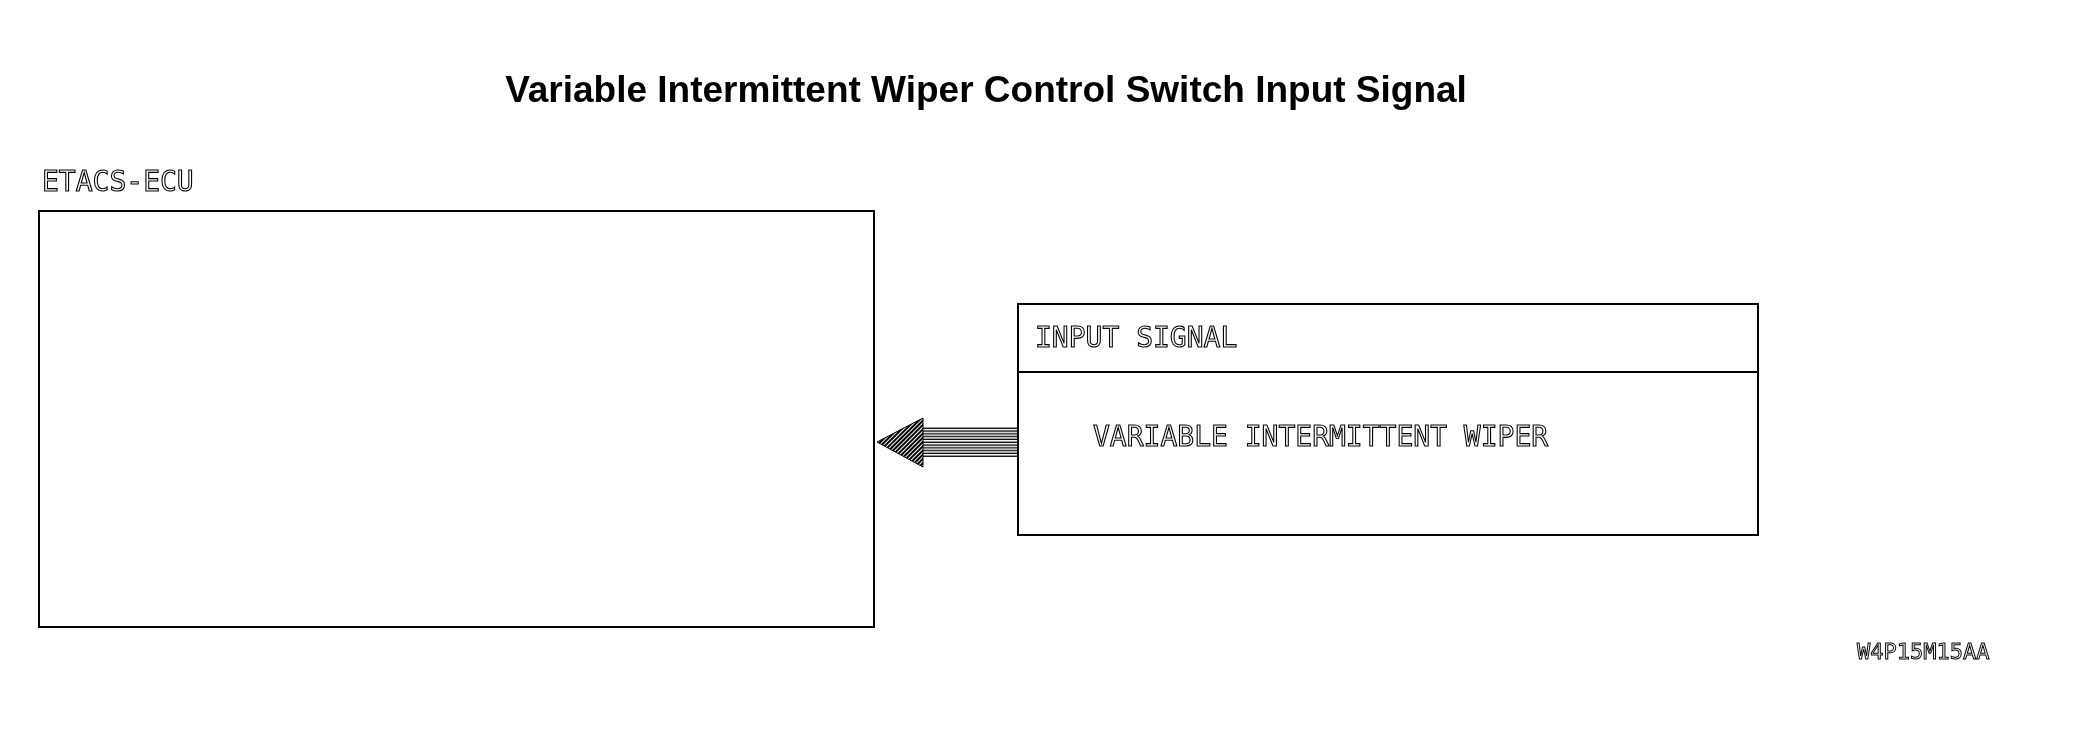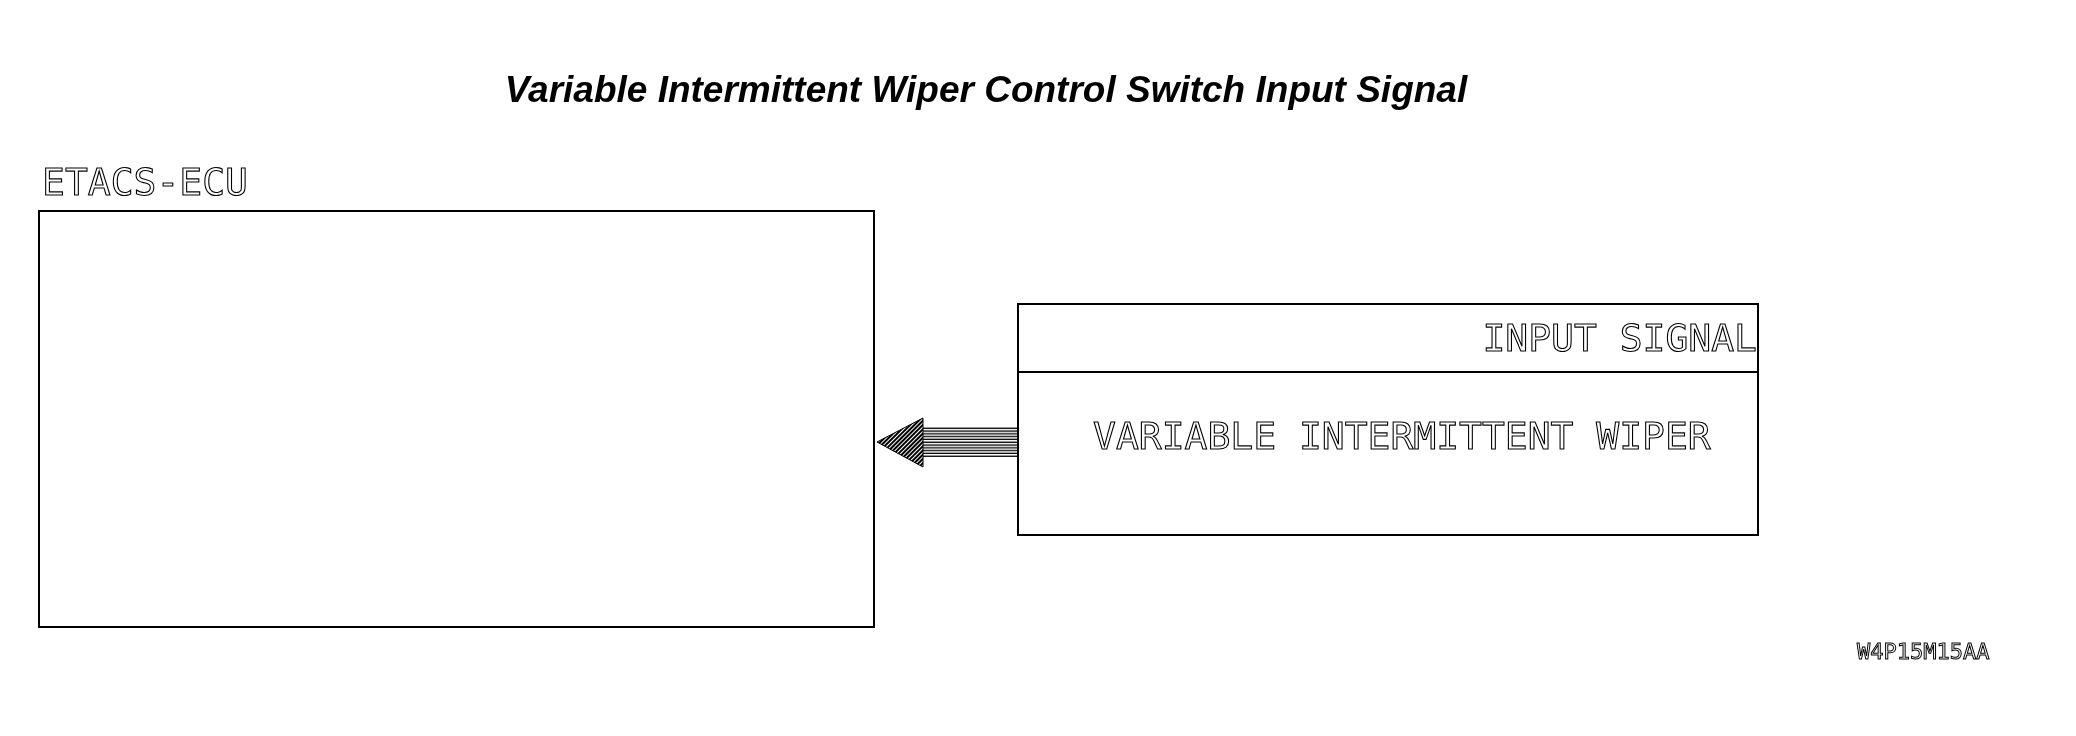--- a/index.html
+++ b/index.html
@@ -19,27 +19,26 @@
   .diagram-title {
     position: absolute;
     top: 69px;
     left: 986px;
     transform: translateX(-50%);
     font-family: "Liberation Sans", sans-serif;
     font-size: 37px;
     font-weight: bold;
     color: #000000;
     white-space: nowrap;
-    font-style: italic;
   }
 
   
   .plotter {
     font-family: "DejaVu Sans Mono", "Liberation Mono", monospace;
-    font-size: 38px;
+    font-size: 28px;
     line-height: 38px;
     color: #000000;
     white-space: nowrap;
   }
   @supports (-webkit-text-stroke: 1px #000) {
     .plotter {
       color: #ffffff;
       -webkit-text-stroke: 1.1px #000000;
     }
   }
@@ -70,21 +69,22 @@
     border: 2px solid #000000;
     box-sizing: border-box;
     background: #ffffff;
   }
   .input-box-header {
     height: 68px;
     box-sizing: border-box;
     border-bottom: 2px solid #000000;
     display: flex;
     align-items: center;
-    justify-content: flex-end;
+    justify-content: flex-start;
+    padding-left: 16px;
   }
   .input-box-body-text {
     position: absolute;
     left: 38px;  
     top: 114px;  
     line-height: 35px;
     margin-left: 36px;
   }
 
   .signal-arrow {

